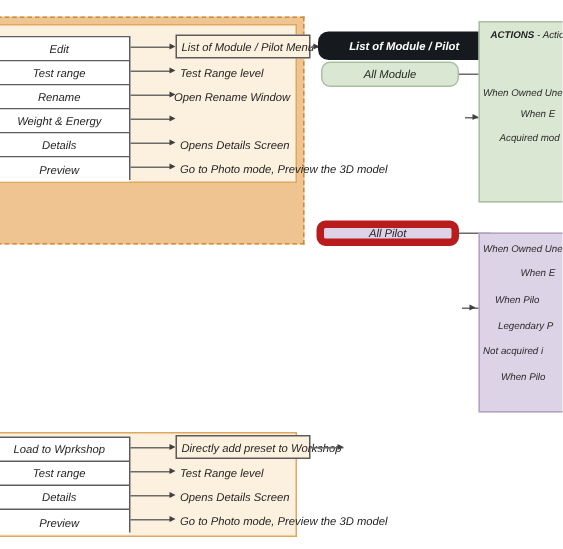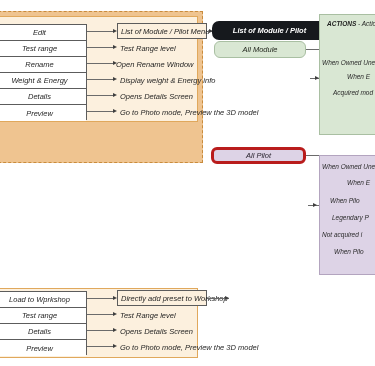--- a/index.html
+++ b/index.html
@@ -108,21 +108,21 @@
     color: #24291f;
     display: flex;
     align-items: center;
     justify-content: center;
     white-space: nowrap;
   }
   .pill-purple {
     position: absolute;
     box-sizing: border-box;
     background: #ddd3e6;
-    border: 3px solid #b91c1c;
+    border: 5px solid #b91c1c;
     border-radius: 6px;
     font-size: 7.5px;
     color: #241f29;
     display: flex;
     align-items: center;
     justify-content: center;
     white-space: nowrap;
   }
 
   
@@ -197,21 +197,20 @@
   <div class="arrow-r" style="left:113px; top:76.5px;"></div>
   <div class="hline" style="left:87px; top:95px; width:27px;"></div>
   <div class="arrow-r" style="left:113px; top:92.5px;"></div>
   <div class="hline" style="left:87px; top:111px; width:27px;"></div>
   <div class="arrow-r" style="left:113px; top:108.5px;"></div>
 
   <div class="box" style="left:117px; top:23px; width:90px; height:16px; justify-content:flex-start; padding-left:3px;">List of Module / Pilot Menu</div>
 
   <div class="ftext" style="left:120px; top:44px;">Test Range level</div>
   <div class="ftext" style="left:116px; top:60px;">Open Rename Window</div>
-  <div class="ftext" style="left:120px; top:76px;">Display weight &amp; Energy info</div>
   <div class="ftext" style="left:120px; top:92px;">Opens Details Screen</div>
   <div class="ftext" style="left:120px; top:108px;">Go to Photo mode, Preview the 3D model</div>
 
   <div class="hline" style="left:207px; top:31px; width:6px;"></div>
   <div class="arrow-r" style="left:209px; top:28.5px;"></div>
 
   <div class="pill-dark" style="left:212px; top:21px; width:115px; height:19px;">List of Module / Pilot</div>
 
   <div class="pill-green" style="left:214px; top:41px; width:92px; height:17px;">All Module</div>
 

